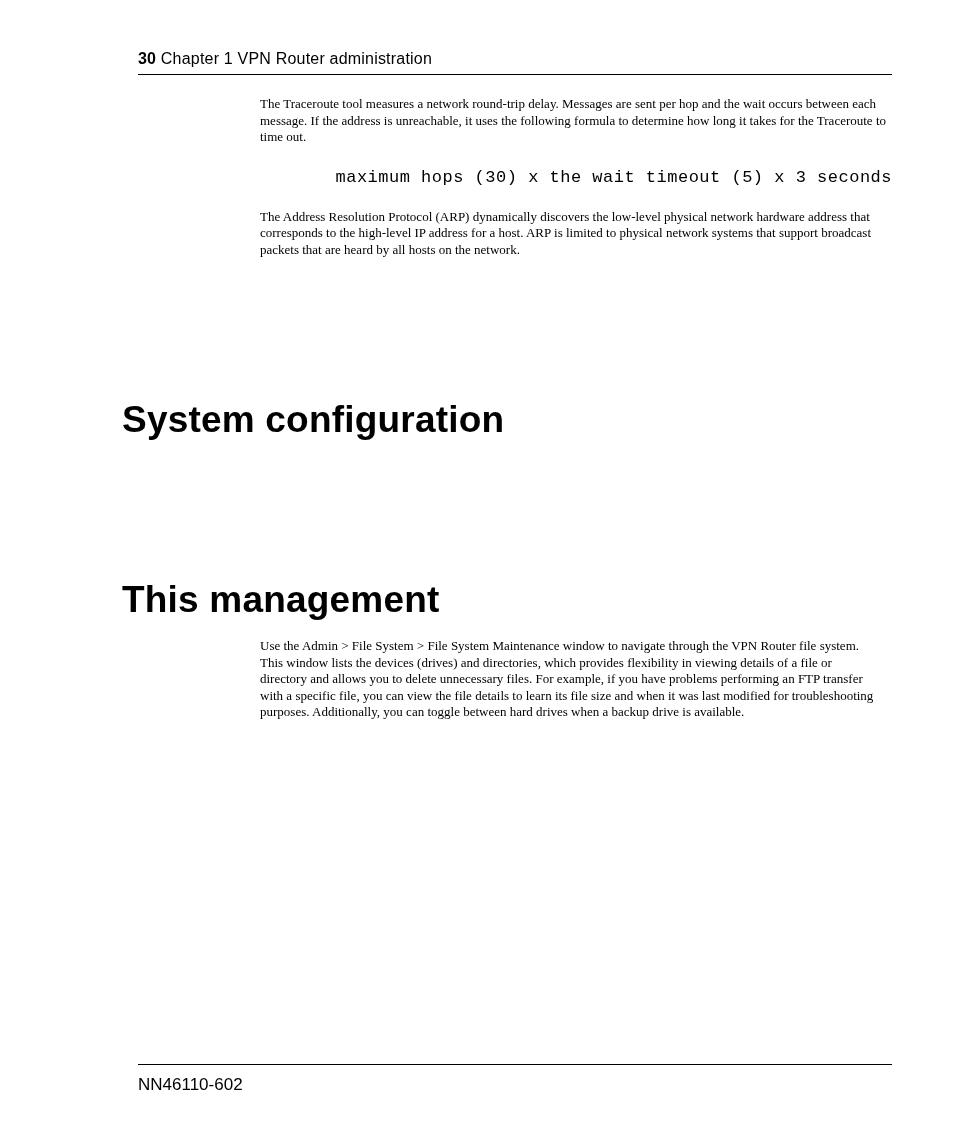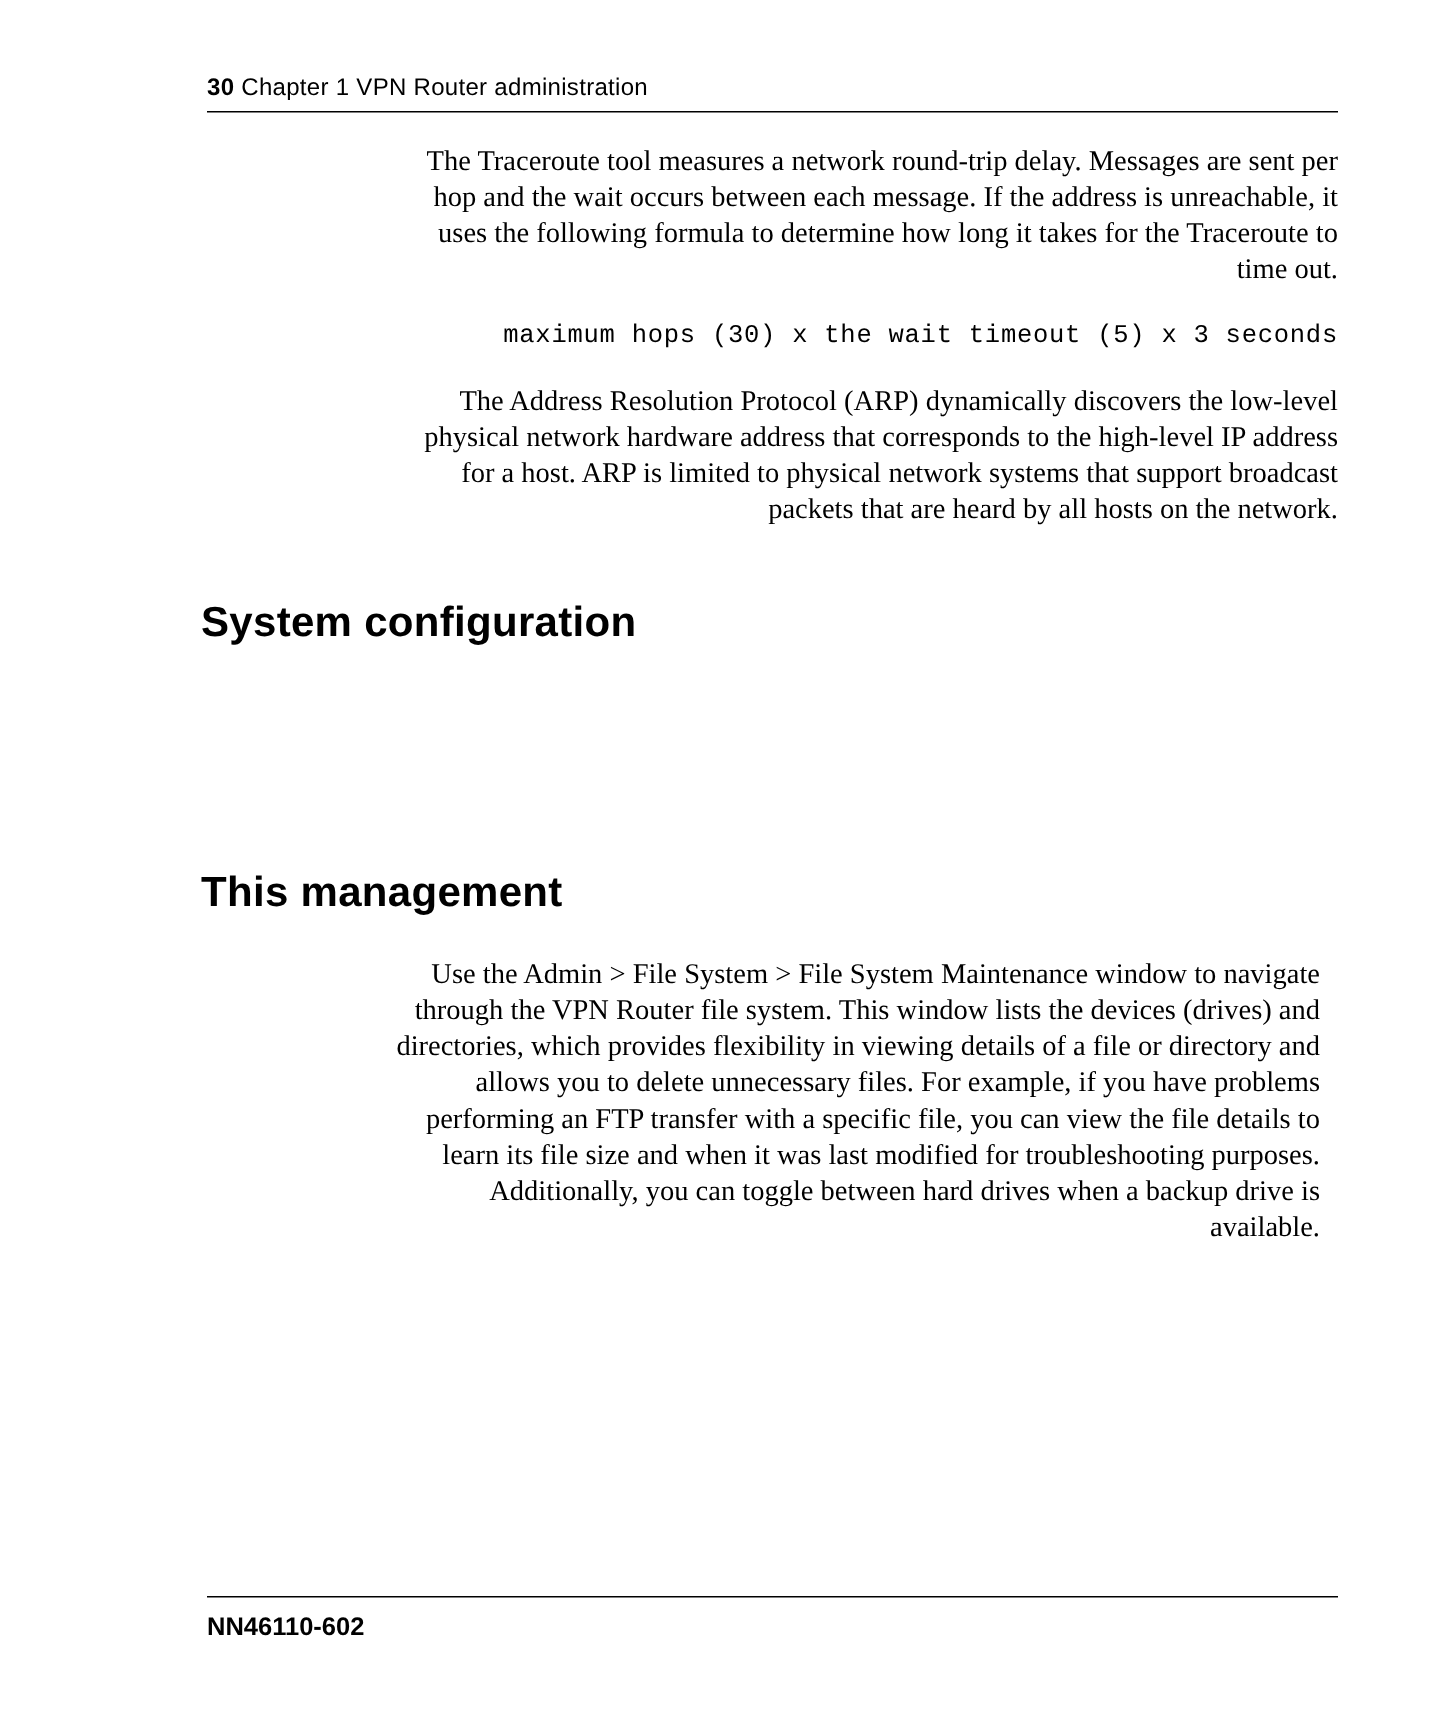--- a/index.html
+++ b/index.html
@@ -38,39 +38,39 @@
     border: 0;
     border-top: 1.5px solid #000;
   }
   .content {
     position: absolute;
     left: 222px;
     right: 100px;
     top: 96px;
   }
   .para {
-    font-size: 19px;
+    font-size: 13px;
     line-height: 1.27;
     margin: 0 0 22px 0;
-    text-align: right;
+    text-align: left;
   }
   .mono {
     font-family: "Courier New", Courier, monospace;
     font-size: 17px;
     letter-spacing: 0.5px;
     margin: 0 0 22px 0;
     white-space: pre;
     text-align: right;
   }
   .h2 {
     position: absolute;
-    left: 96px;
+    left: 84px;
     font-family: Arial, Helvetica, sans-serif;
     font-weight: bold;
-    font-size: 28px;
+    font-size: 37px;
     letter-spacing: 0.2px;
   }
   .h2-sys { top: 399px; }
   .h2-file { top: 579px; }
   .sys-body {
     position: absolute;
     left: 222px;
     right: 100px;
     top: 456px;
   }
@@ -78,21 +78,20 @@
     position: absolute;
     left: 222px;
     right: 112px;
     top: 638px;
   }
   .footer-area {
     position: absolute;
     left: 100px;
     right: 100px;
     bottom: 50px;
-    font-weight: bold;
   }
   .footer-rule {
     border: 0;
     border-top: 1px solid #000;
     margin: 0 0 10px 0;
   }
   .footer-text {
     font-family: Arial, Helvetica, sans-serif;
     font-size: 17px;
   }

